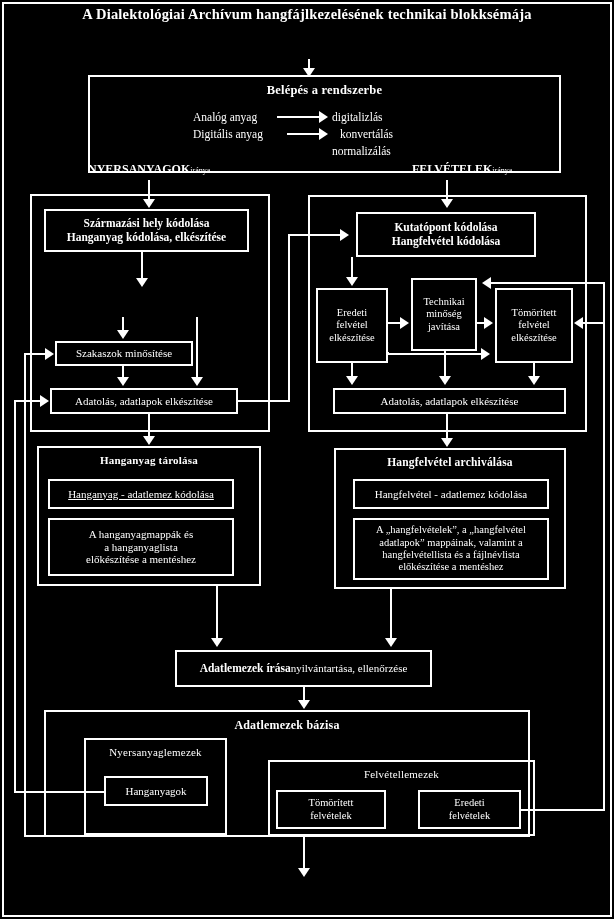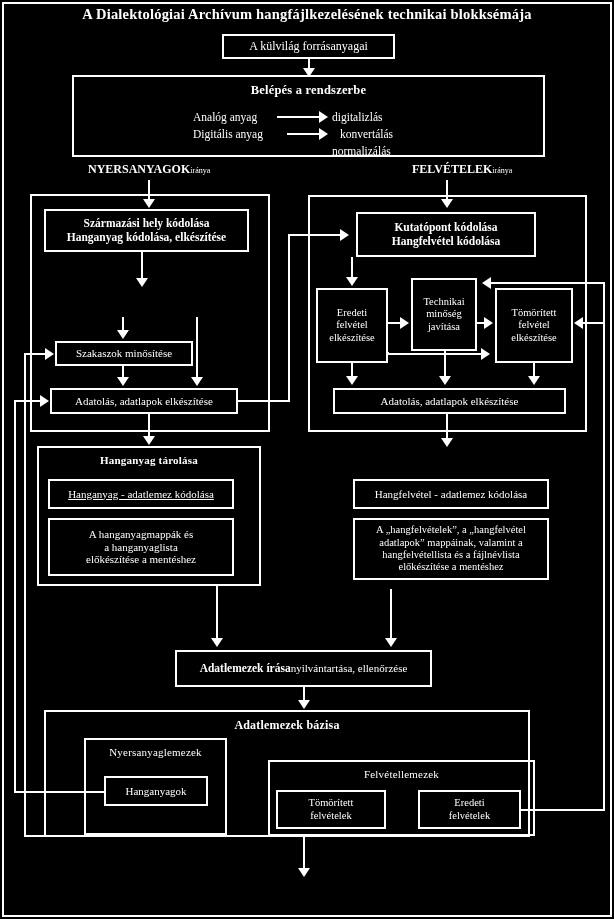--- a/index.html
+++ b/index.html
@@ -42,21 +42,21 @@
 
   
   #title{
     position:absolute;left:0;right:0;top:6px;
     text-align:center;font-weight:bold;font-size:14.5px;
     letter-spacing:.2px;
   }
   #outer-frame{position:absolute;left:2px;top:2px;width:610px;height:915px;border:2px solid #fff;box-sizing:border-box;}
 
   #src-box{left:222px;top:34px;width:173px;height:25px;font-size:12px;}
-  #entry-grp{left:72px;top:75px;width:473px;height:82px;}
+  #entry-grp{left:88px;top:75px;width:473px;height:98px;}
   #entry-title{font-size:12.5px;}
 
   .entry-row{position:absolute;font-size:11.5px;}
   #an-lbl{left:193px;top:111px;}
   #di-lbl{left:193px;top:128px;}
   #dg-lbl{left:332px;top:111px;}
   #kv-lbl{left:340px;top:128px;text-align:right;}
   #nm-lbl{left:332px;top:145px;}
 
   #raw-dir{left:88px;top:162px;font-size:12px;font-weight:bold;}
@@ -109,21 +109,20 @@
 </style>
 </head>
 <body>
 
 <div id="page">
 
   <div id="outer-frame"></div>
 
   <div id="title">A Dialektológiai Archívum hangfájlkezelésének technikai blokksémája</div>
 
-  <div class="box" id="src-box">A külvilág forrásanyagai</div>
 
   <div class="vline" style="left:308px;top:59px;height:12px;"></div>
   <div class="ad" style="left:303px;top:68px;"></div>
 
   <div class="grp" id="entry-grp">
     <div class="ghead" id="entry-title">Belépés a rendszerbe</div>
   </div>
   <div class="lbl entry-row" id="an-lbl">Analóg anyag</div>
   <div class="lbl entry-row" id="di-lbl">Digitális anyag</div>
   <div class="lbl entry-row" id="dg-lbl">digitalizlás</div>
@@ -256,20 +255,23 @@
     <div>
       <span class="mline">A hanganyagmappák és</span>
       <span class="mline">a hanganyaglista</span>
       <span class="mline">előkészítése a mentéshez</span>
     </div>
   </div>
 
   <div class="vline" style="left:216px;top:586px;height:54px;"></div>
   <div class="ad" style="left:211px;top:638px;"></div>
 
+  <div class="grp" id="store-right">
+    <div class="ghead" id="sr-t">Hangfelvétel archiválása</div>
+  </div>
   <div class="box" id="sr-b1">Hangfelvétel - adatlemez kódolása</div>
   <div class="box" id="sr-b2">
     <div>
       <span class="mline">A „hangfelvételek”, a „hangfelvétel</span>
       <span class="mline">adatlapok” mappáinak, valamint a</span>
       <span class="mline">hangfelvétellista és a fájlnévlista</span>
       <span class="mline">előkészítése a mentéshez</span>
     </div>
   </div>
 

